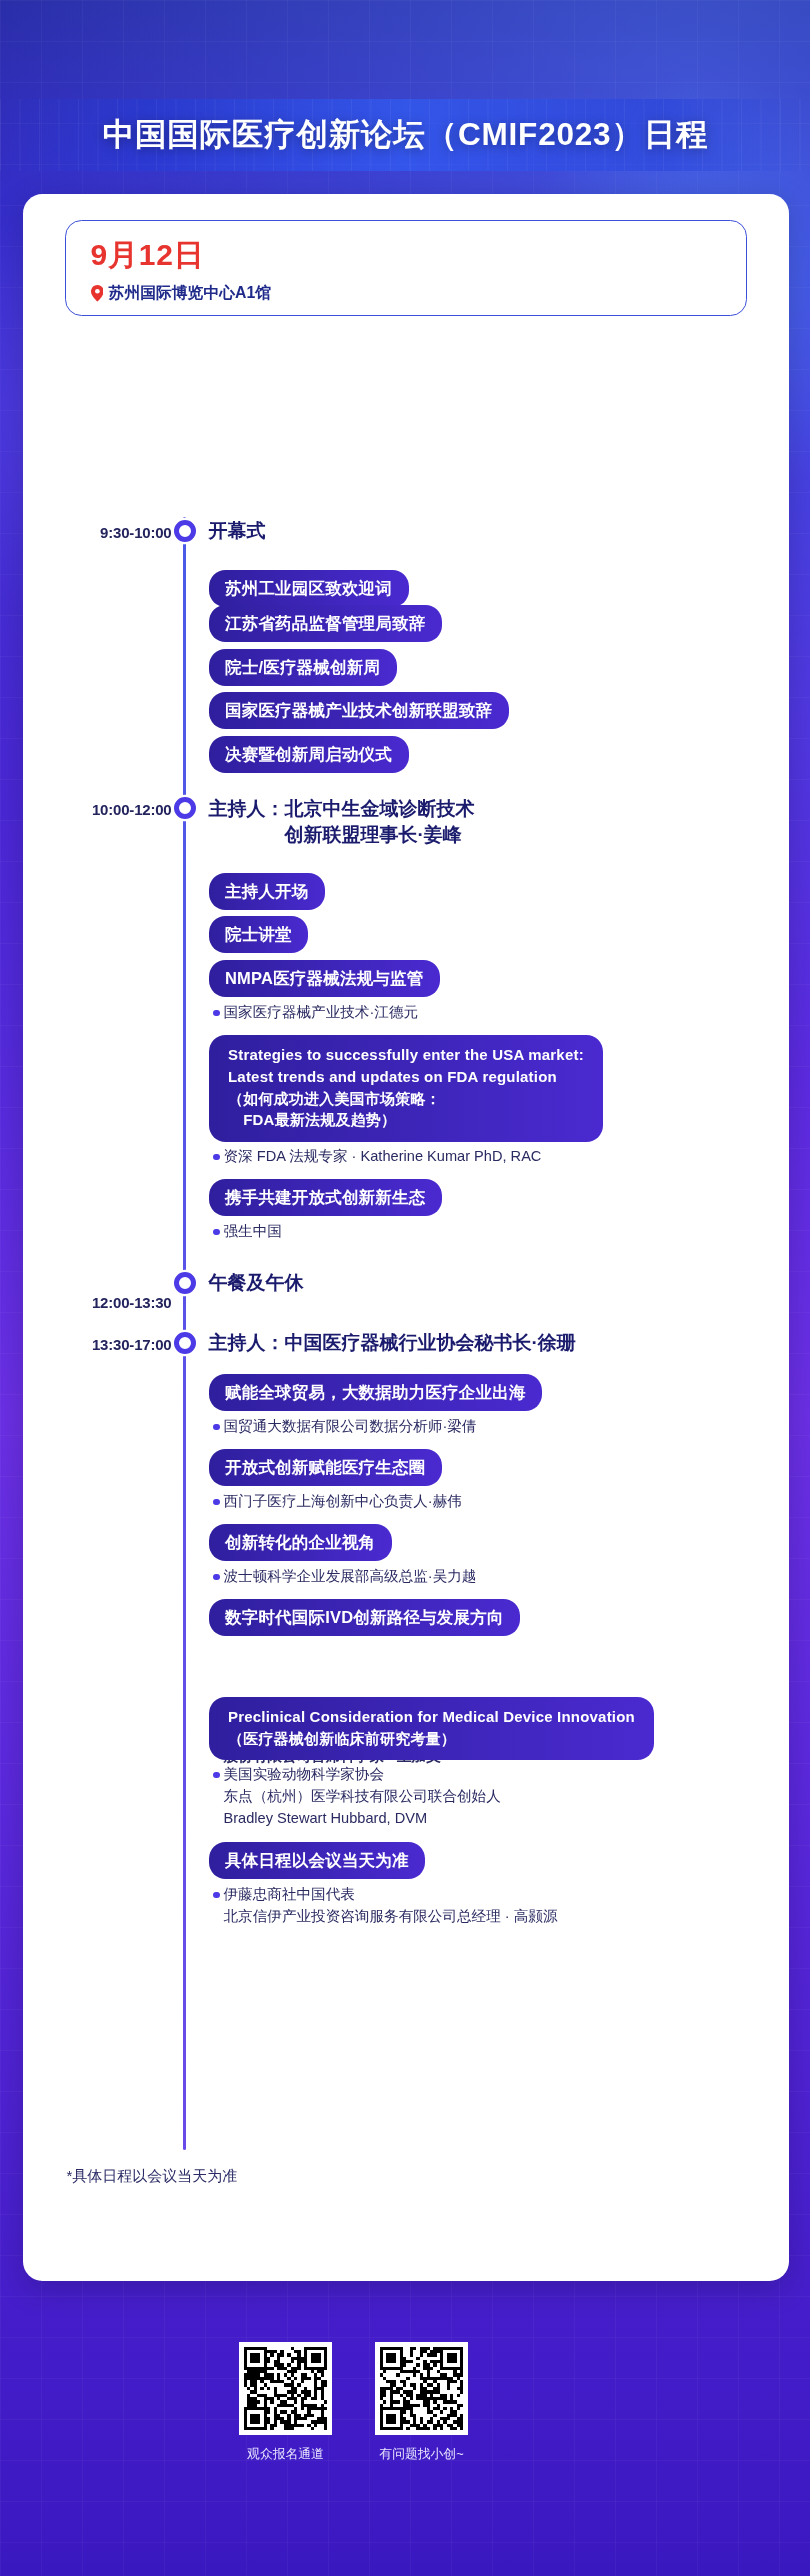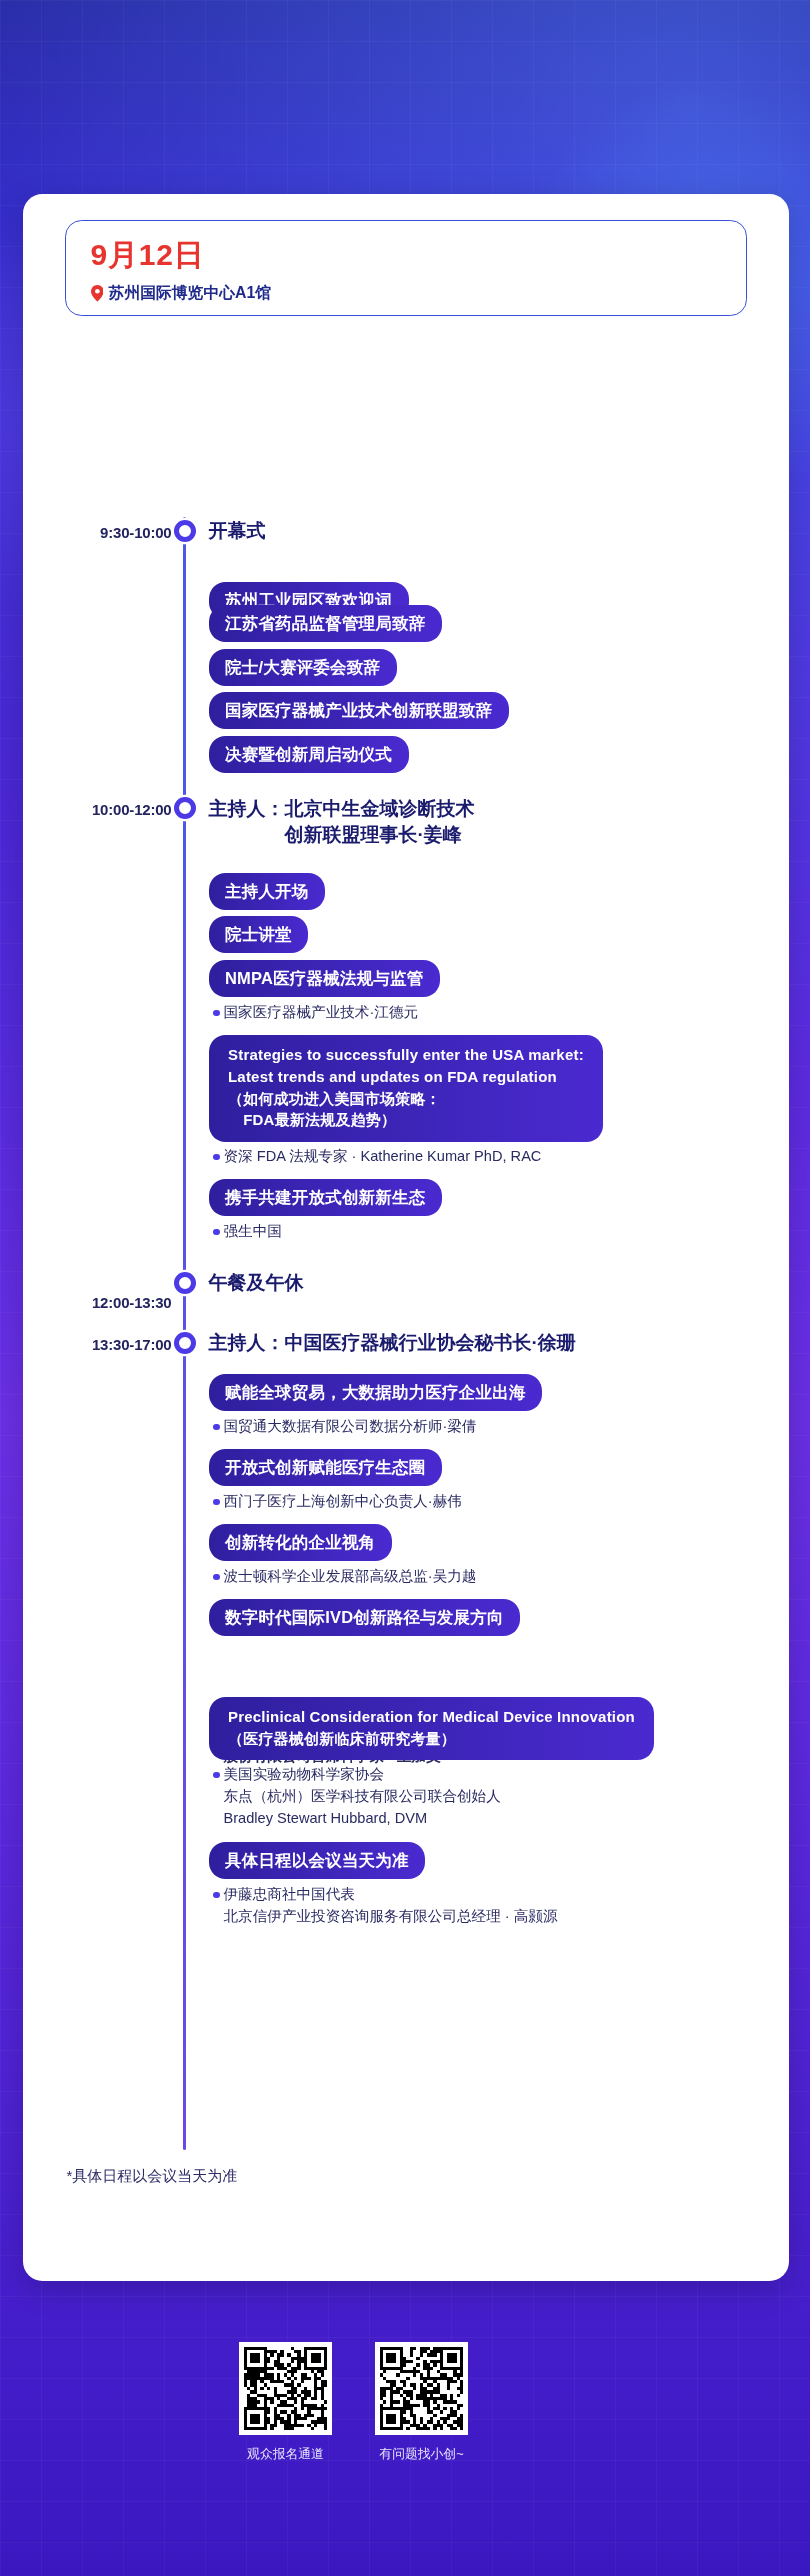--- a/index.html
+++ b/index.html
@@ -161,20 +161,23 @@
 </style>
 </head>
 <body>
 
 <div class="page">
   <div class="grid-overlay"></div>
   <div class="glow-a"></div>
   <div class="glow-b"></div>
 
 
+  <div class="title-band">
+    <div class="title-text">中国国际医疗创新论坛（CMIF2023）日程</div>
+  </div>
 
   <div class="card">
     <div class="card-inner">
       <div class="blue-frame"></div>
       <div class="date-head">9月12日</div>
       <div class="venue">
         <span class="pin">
           <svg width="12.8" height="16.5" viewBox="0 0 17 22">
             <path d="M8.5 0C3.8 0 0 3.8 0 8.5C0 14.5 8.5 22 8.5 22S17 14.5 17 8.5C17 3.8 13.2 0 8.5 0Z" fill="#e8342e"></path>
             <circle cx="8.5" cy="8.3" r="3.1" fill="#ffffff"></circle>
@@ -182,23 +185,23 @@
         </span>
         <span>苏州国际博览中心A1馆</span>
       </div>
 
       <div class="timeline-line"></div>
 
       <div class="rows" id="rows">
           <div class="dot" style="top: 326px;"></div>
           <div class="row-time" style="top: 330px;">9:30-10:00</div>
           <div class="row-title" style="top: 324px;">开幕式</div>
-          <div class="pill" style="top: 388px;">苏州工业园区致欢迎词</div>
+          <div class="pill" style="top: 376px;">苏州工业园区致欢迎词</div>
           <div class="pill" style="top: 411px;">江苏省药品监督管理局致辞</div>
-          <div class="pill" style="top: 455px;">院士/大赛评委会致辞</div>
+          <div class="pill" style="top: 455px;">院士/医疗器械创新周</div>
           <div class="pill" style="top: 498px;">国家医疗器械产业技术创新联盟致辞</div>
           <div class="pill" style="top: 542px;">决赛暨创新周启动仪式</div>
           <div class="dot" style="top: 603px;"></div>
           <div class="row-time" style="top: 607px;">10:00-12:00</div>
           <div class="row-title" style="top: 602px;">主持人：北京中生金域诊断技术
 　　　　创新联盟理事长·姜峰</div>
           <div class="pill" style="top: 679px;">主持人开场</div>
           <div class="pill" style="top: 722px;">院士讲堂</div>
           <div class="pill" style="top: 766px;">NMPA医疗器械法规与监管</div>
           <div class="speaker" style="top: 808px;">国家医疗器械产业技术·江德元</div>

